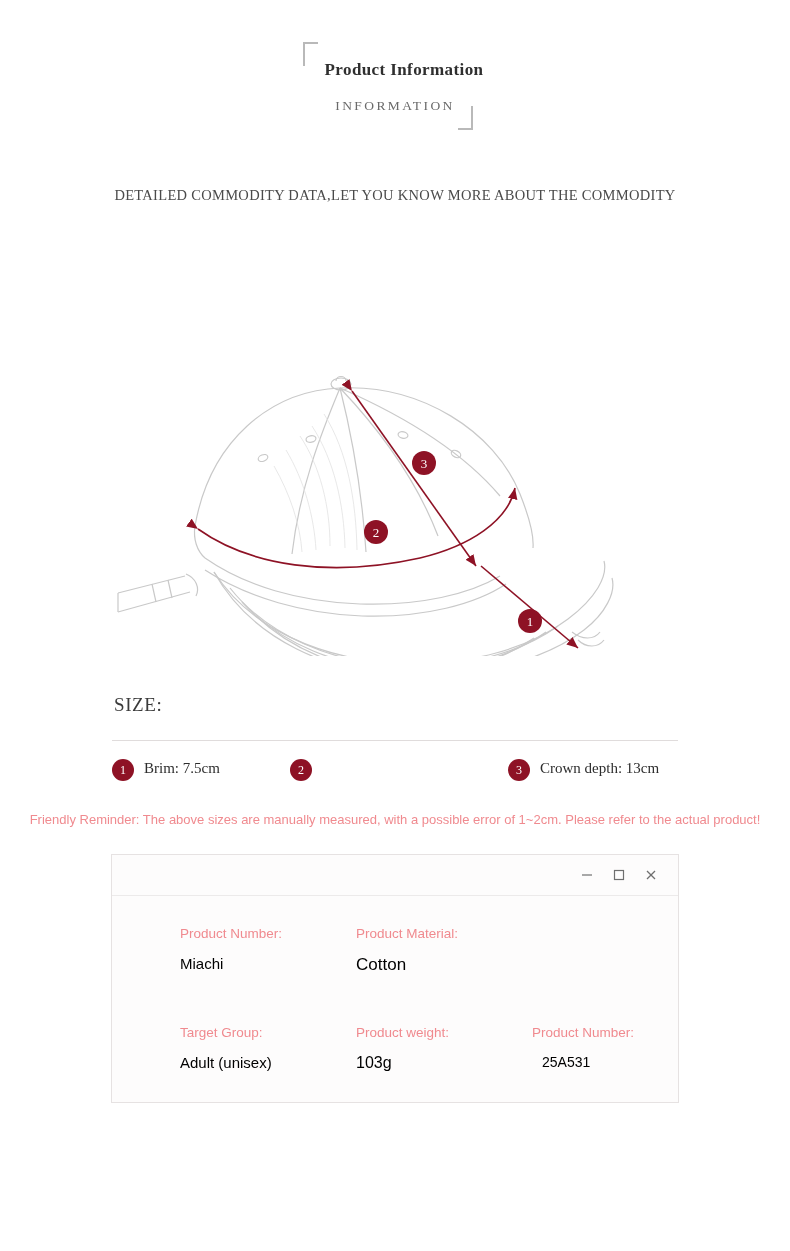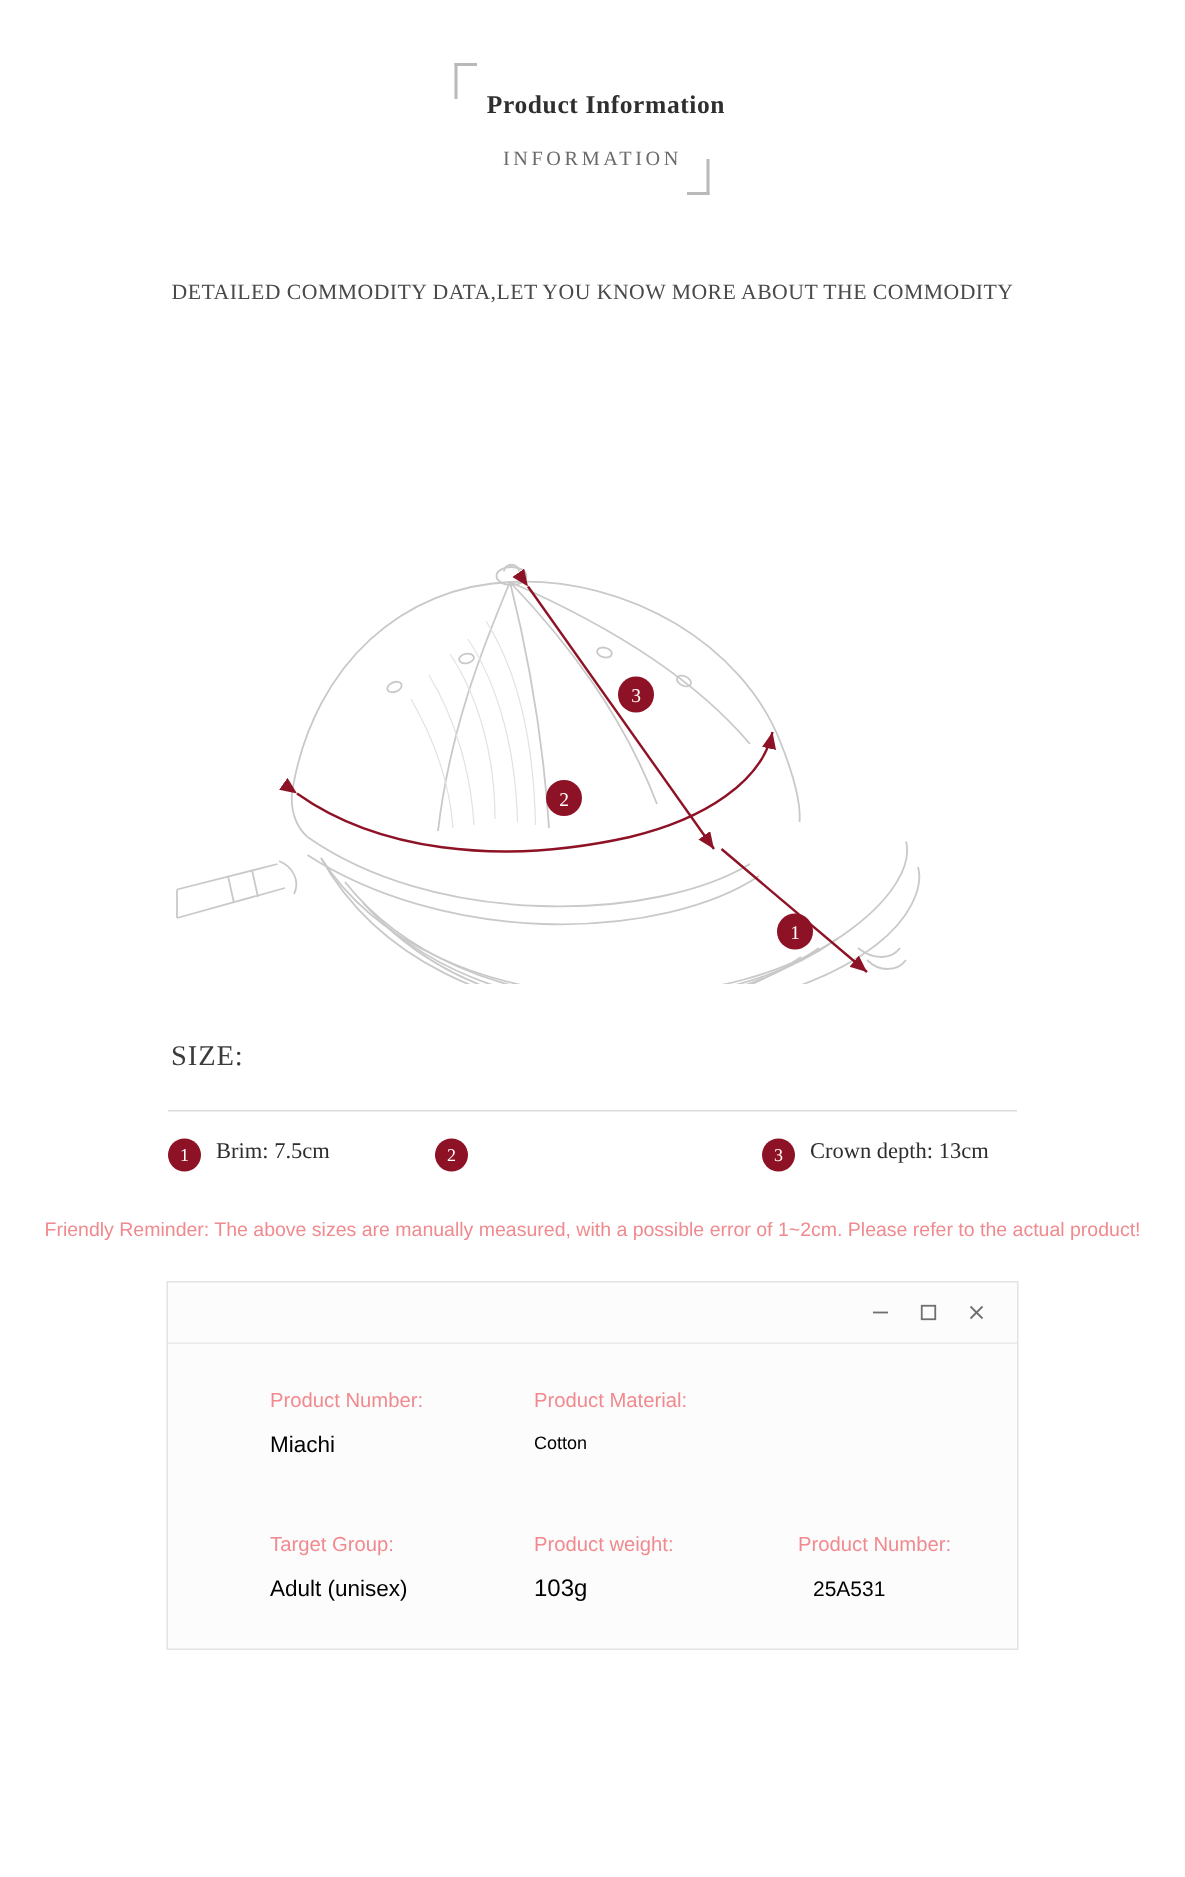--- a/index.html
+++ b/index.html
@@ -185,21 +185,21 @@
     font-size: 13.5px;
     color: #f08a8f;
     margin-bottom: 14px;
   }
   .spec-val {
     font-family: "Liberation Sans", sans-serif;
     color: #000000;
   }
   .v-lg { font-size: 16px; }
   .v-md { font-size: 15px; }
-  .v-sm { font-size: 12px; }
+  .v-sm { font-size: 17px; }
   .v-xl { font-size: 14px; margin-left: 10px; }
   .row-gap { height: 46px; }
 </style>
 </head>
 <body>
 
 <div class="header">
   <div class="bracket-tl"></div>
   <div class="bracket-br"></div>
   <div class="title-main">Product Information</div>

